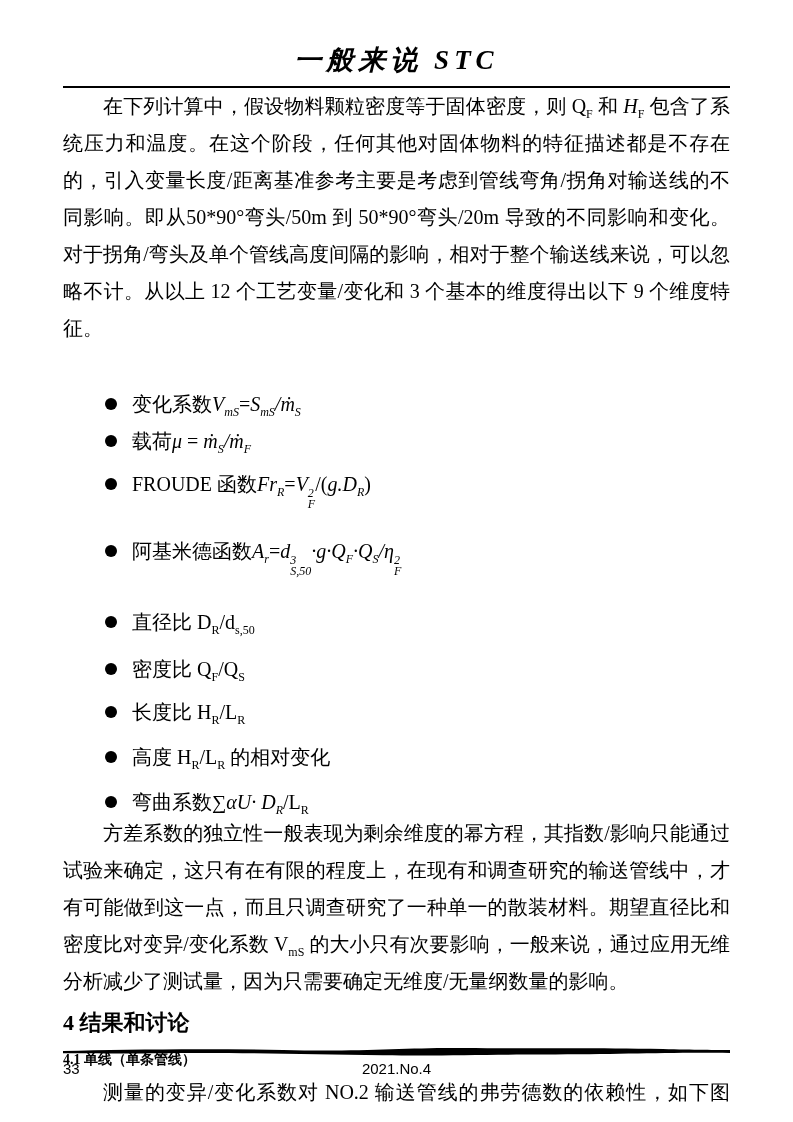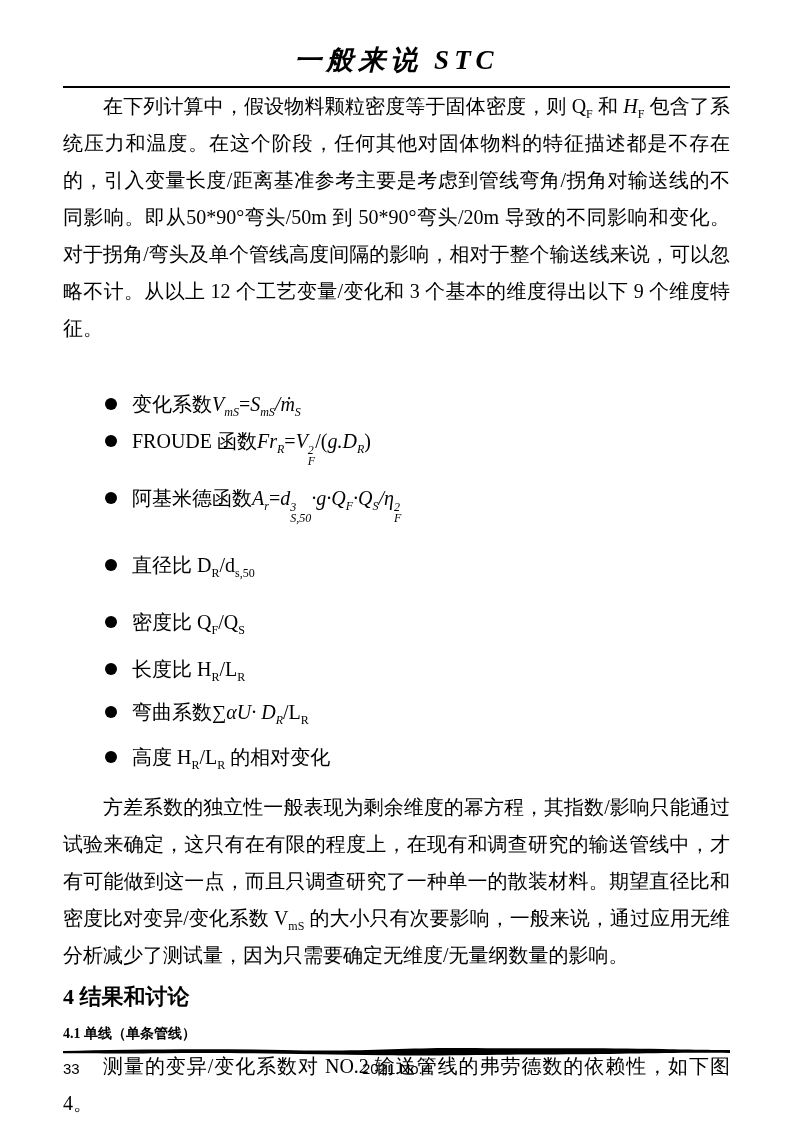--- a/index.html
+++ b/index.html
@@ -42,43 +42,44 @@
 
   <div class="title">一般来说 STC</div>
   <div class="rule"></div>
 
   <p class="body p1"><span>在下列计算中，假设物料颗粒密度等于固体密度，则 Q</span><sub>F</sub><span> 和 </span><span class="fi">H</span><sub>F</sub><span> 包含了系统压力和温度。在这个阶段，任何其他对固体物料的特征描述都是不存在的，引入变量长度/距离基准参考主要是考虑到管线弯角/拐角对输送线的不同影响。即从50*90°弯头/50m 到 50*90°弯头/20m 导致的不同影响和变化。对于拐角/弯头及单个管线高度间隔的影响，相对于整个输送线来说，可以忽略不计。从以上 12 个工艺变量/变化和 3 个基本的维度得出以下 9 个维度特征。</span></p>
 
   <ul class="dims">
 
     <li><span class="dot"></span><span>变化系数</span><span class="fi">V</span><sub class="fi">mS</sub><span>=</span><span class="fi">S</span><sub class="fi">mS</sub><span class="fi">/ṁ</span><sub class="fi">S</sub></li>
 
+    <li><span class="dot"></span><span>载荷</span><span class="fi">μ</span><span> = </span><span class="fi">ṁ</span><sub class="fi">S</sub><span class="fi">/ṁ</span><sub class="fi">F</sub></li>
 
     <li><span class="dot"></span><span>FROUDE 函数</span><span class="fi">Fr</span><sub class="fi">R</sub><span>=</span><span class="fi">V</span><span class="ss">
           <span>2</span>
           <span>F</span>
         </span><span>/(</span><span class="fi">g.D</span><sub class="fi">R</sub><span>)</span></li>
 
     <li><span class="dot"></span><span>阿基米德函数</span><span class="fi">A</span><sub class="fi">r</sub><span>=</span><span class="fi">d</span><span class="ss">
           <span>3</span>
           <span>S,50</span>
         </span><span class="fi">·g·Q</span><sub class="fi">F</sub><span class="fi">·Q</span><sub class="fi">S</sub><span class="fi">/η</span><span class="ss">
           <span>2</span>
           <span>F</span>
         </span></li>
 
     <li><span class="dot"></span><span>直径比 </span><span>D</span><sub>R</sub><span>/d</span><sub>s,50</sub></li>
 
     <li><span class="dot"></span><span>密度比 </span><span>Q</span><sub>F</sub><span>/Q</span><sub>S</sub></li>
 
     <li><span class="dot"></span><span>长度比 </span><span>H</span><sub>R</sub><span>/L</span><sub>R</sub></li>
 
+    <li><span class="dot"></span><span>高度 </span><span>H</span><sub>R</sub><span>/L</span><sub>R</sub><span> 的相对变化</span></li>
+
     <li><span class="dot"></span><span>弯曲系数</span><span>∑</span><span class="fi">αU·</span><span class="fi"> D</span><sub class="fi">R</sub><span>/L</span><sub>R</sub></li>
-
-    <li><span class="dot"></span><span>高度 </span><span>H</span><sub>R</sub><span>/L</span><sub>R</sub><span> 的相对变化</span></li>
 
   </ul>
 
   <p class="body p2"><span>方差系数的独立性一般表现为剩余维度的幂方程，其指数/影响只能通过试验来确定，这只有在有限的程度上，在现有和调查研究的输送管线中，才有可能做到这一点，而且只调查研究了一种单一的散装材料。期望直径比和密度比对变异/变化系数 V</span><sub>mS</sub><span> 的大小只有次要影响，一般来说，通过应用无维分析减少了测试量，因为只需要确定无维度/无量纲数量的影响。</span></p>
 
   <h2 class="h4">4 结果和讨论</h2>
   <h3 class="h41">4.1 单线（单条管线）</h3>
 
   <p class="body p3">测量的变异/变化系数对 NO.2 输送管线的弗劳德数的依赖性，如下图 4。</p>
 

